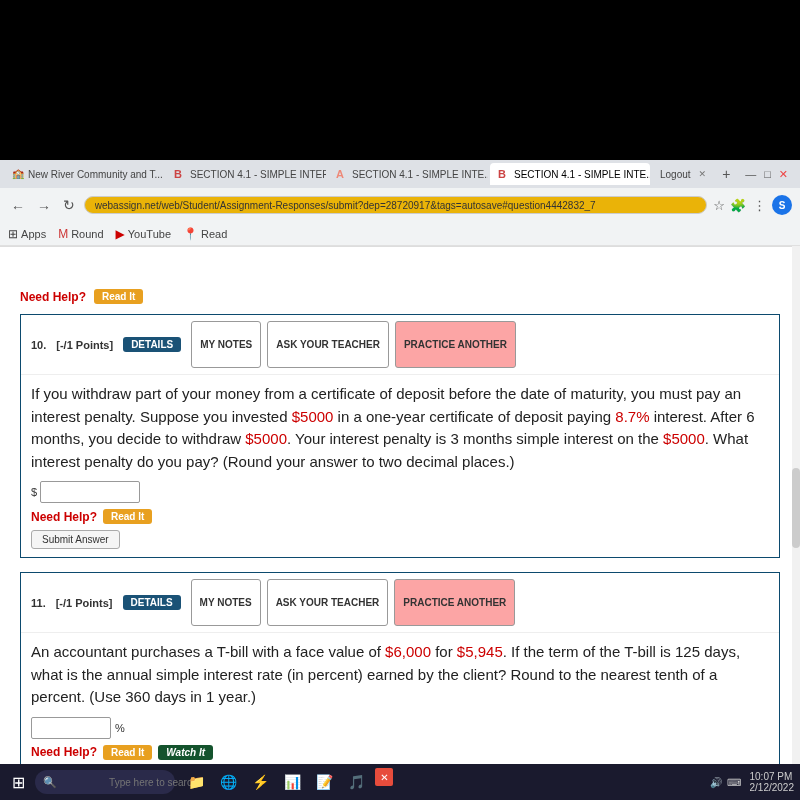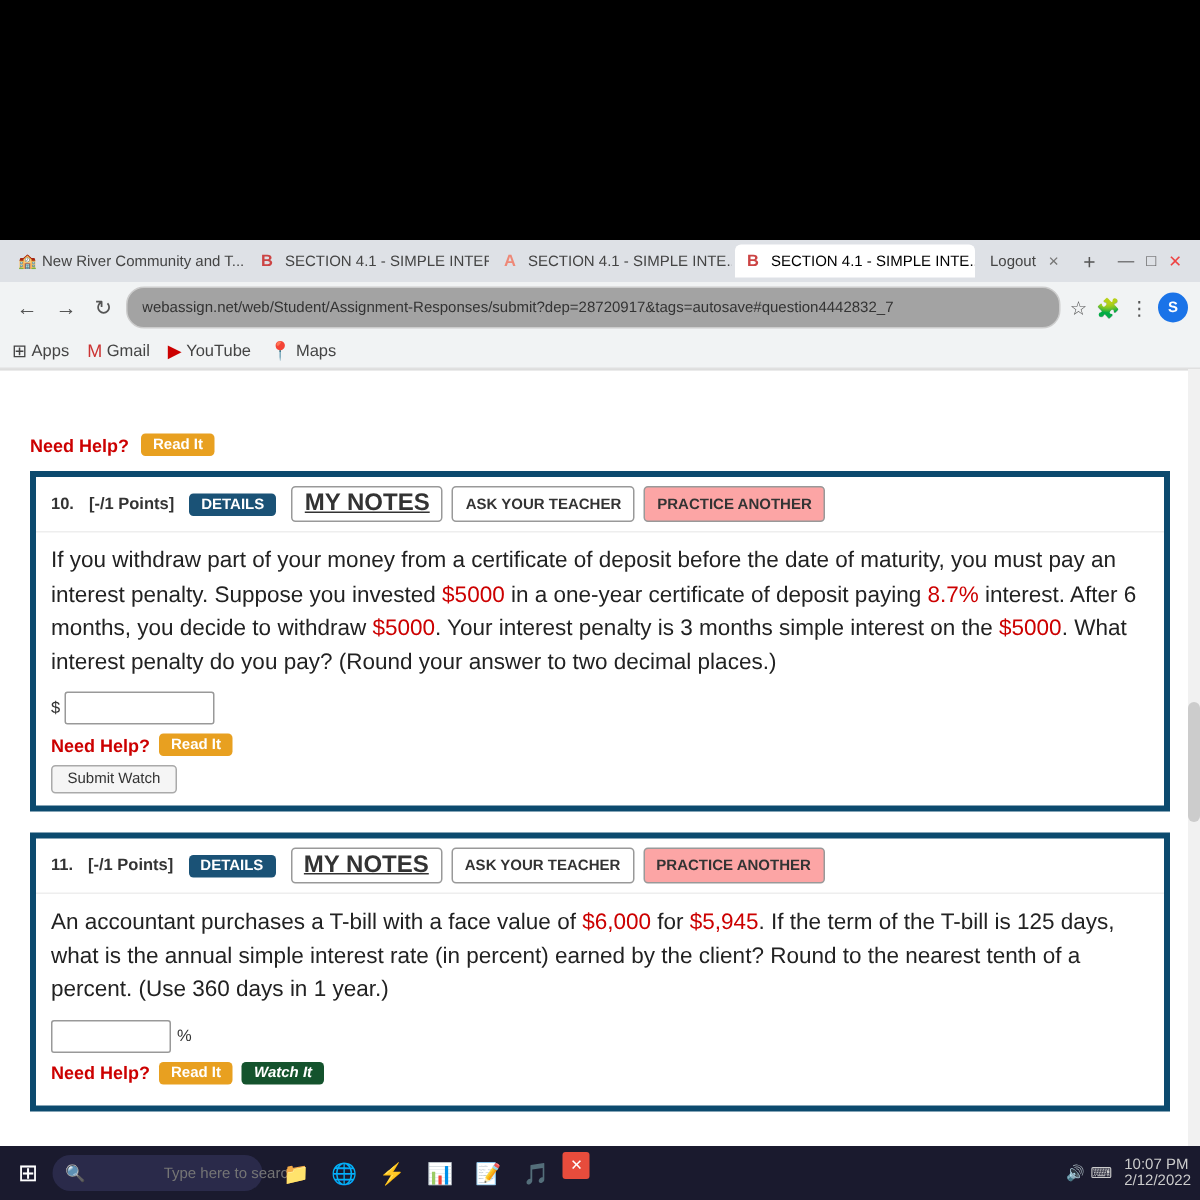--- a/index.html
+++ b/index.html
@@ -92,26 +92,26 @@
       background: #f1f3f4;
     }
     .nav-btn {
       font-size: 14px;
       color: #555;
       cursor: pointer;
       padding: 0 3px;
     }
     .address-bar {
       flex: 1;
-      height: 28px;
+      height: 18px;
       border: 1px solid #ccc;
       border-radius: 12px;
       padding: 0 10px;
       font-size: 10px;
-      background: #a3a3a3;
+      background: #eab308;
       color: #333;
       outline: none;
     }
     .browser-actions {
       display: flex;
       gap: 6px;
       align-items: center;
     }
     .browser-icon {
       font-size: 13px;
@@ -172,21 +172,21 @@
       border: none;
       border-radius: 3px;
       font-size: 10px;
       padding: 2px 8px;
       cursor: pointer;
       font-weight: bold;
     }
 
     
     .question-block {
-      border: 4px solid #0c4a6e;
+      border: 1px solid #0c4a6e;
       margin-bottom: 14px;
       background: #fff;
     }
     .question-header {
       display: flex;
       align-items: center;
       padding: 6px 10px;
       gap: 10px;
       border-bottom: 1px solid #eee;
     }
@@ -212,25 +212,24 @@
     }
     .question-actions {
       display: flex;
       gap: 6px;
     }
     .my-notes-btn {
       background: #fff;
       color: #333;
       border: 1px solid #999;
       border-radius: 3px;
-      font-size: 16px;
-      padding: 2px 8px;
-      cursor: pointer;
-      font-weight: bold;
-      text-decoration: underline;
+      font-size: 10px;
+      padding: 17px 8px;
+      cursor: pointer;
+      font-weight: bold;
     }
     .ask-teacher-btn {
       background: #fff;
       color: #333;
       border: 1px solid #999;
       border-radius: 3px;
       font-size: 10px;
       padding: 3px 8px;
       cursor: pointer;
       font-weight: bold;
@@ -463,29 +462,29 @@
       </div>
     </div>
 
     <div class="bookmarks-bar">
       <span class="bookmark-item">
         <span class="bm-icon">⊞</span>
         <span>Apps</span>
       </span>
       <span class="bookmark-item">
         <span class="bm-icon" style="color:#c33;">M</span>
-        <span>Gmail</span>
+        <span>Round</span>
       </span>
       <span class="bookmark-item">
         <span class="bm-icon" style="color:#c00;">▶</span>
         <span>YouTube</span>
       </span>
       <span class="bookmark-item">
         <span class="bm-icon">📍</span>
-        <span>Maps</span>
+        <span>Read</span>
       </span>
     </div>
   </div>
 
   <div class="page-content">
 
     <div class="need-help-top">
       <span class="need-help-label">Need Help?</span>
       <button class="read-it-btn">Read It</button>
     </div>
@@ -506,21 +505,21 @@
           If you withdraw part of your money from a certificate of deposit before the date of maturity, you must pay an interest penalty. Suppose you invested <span class="highlight">$5000</span> in a one-year certificate of deposit paying <span class="highlight">8.7%</span> interest. After 6 months, you decide to withdraw <span class="highlight">$5000</span>. Your interest penalty is 3 months simple interest on the <span class="highlight">$5000</span>. What interest penalty do you pay? (Round your answer to two decimal places.)
         </p>
         <div class="dollar-prefix">
           <span>$</span>
           <input class="answer-input" style="display: inline-block; margin-bottom: 0px;" type="text">
         </div>
         <div class="need-help-inline">
           <span class="need-help-label">Need Help?</span>
           <button class="read-it-btn">Read It</button>
         </div>
-        <button class="submit-btn">Submit Watch</button>
+        <button class="submit-btn">Submit Answer</button>
       </div>
     </div>
 
     <div class="question-block">
       <div class="question-header">
         <span class="points-label">11.</span>
         <span class="points-label">[-/1 Points]</span>
         <button class="details-btn">DETAILS</button>
         <div class="question-actions">
           <button class="my-notes-btn">MY NOTES</button>

